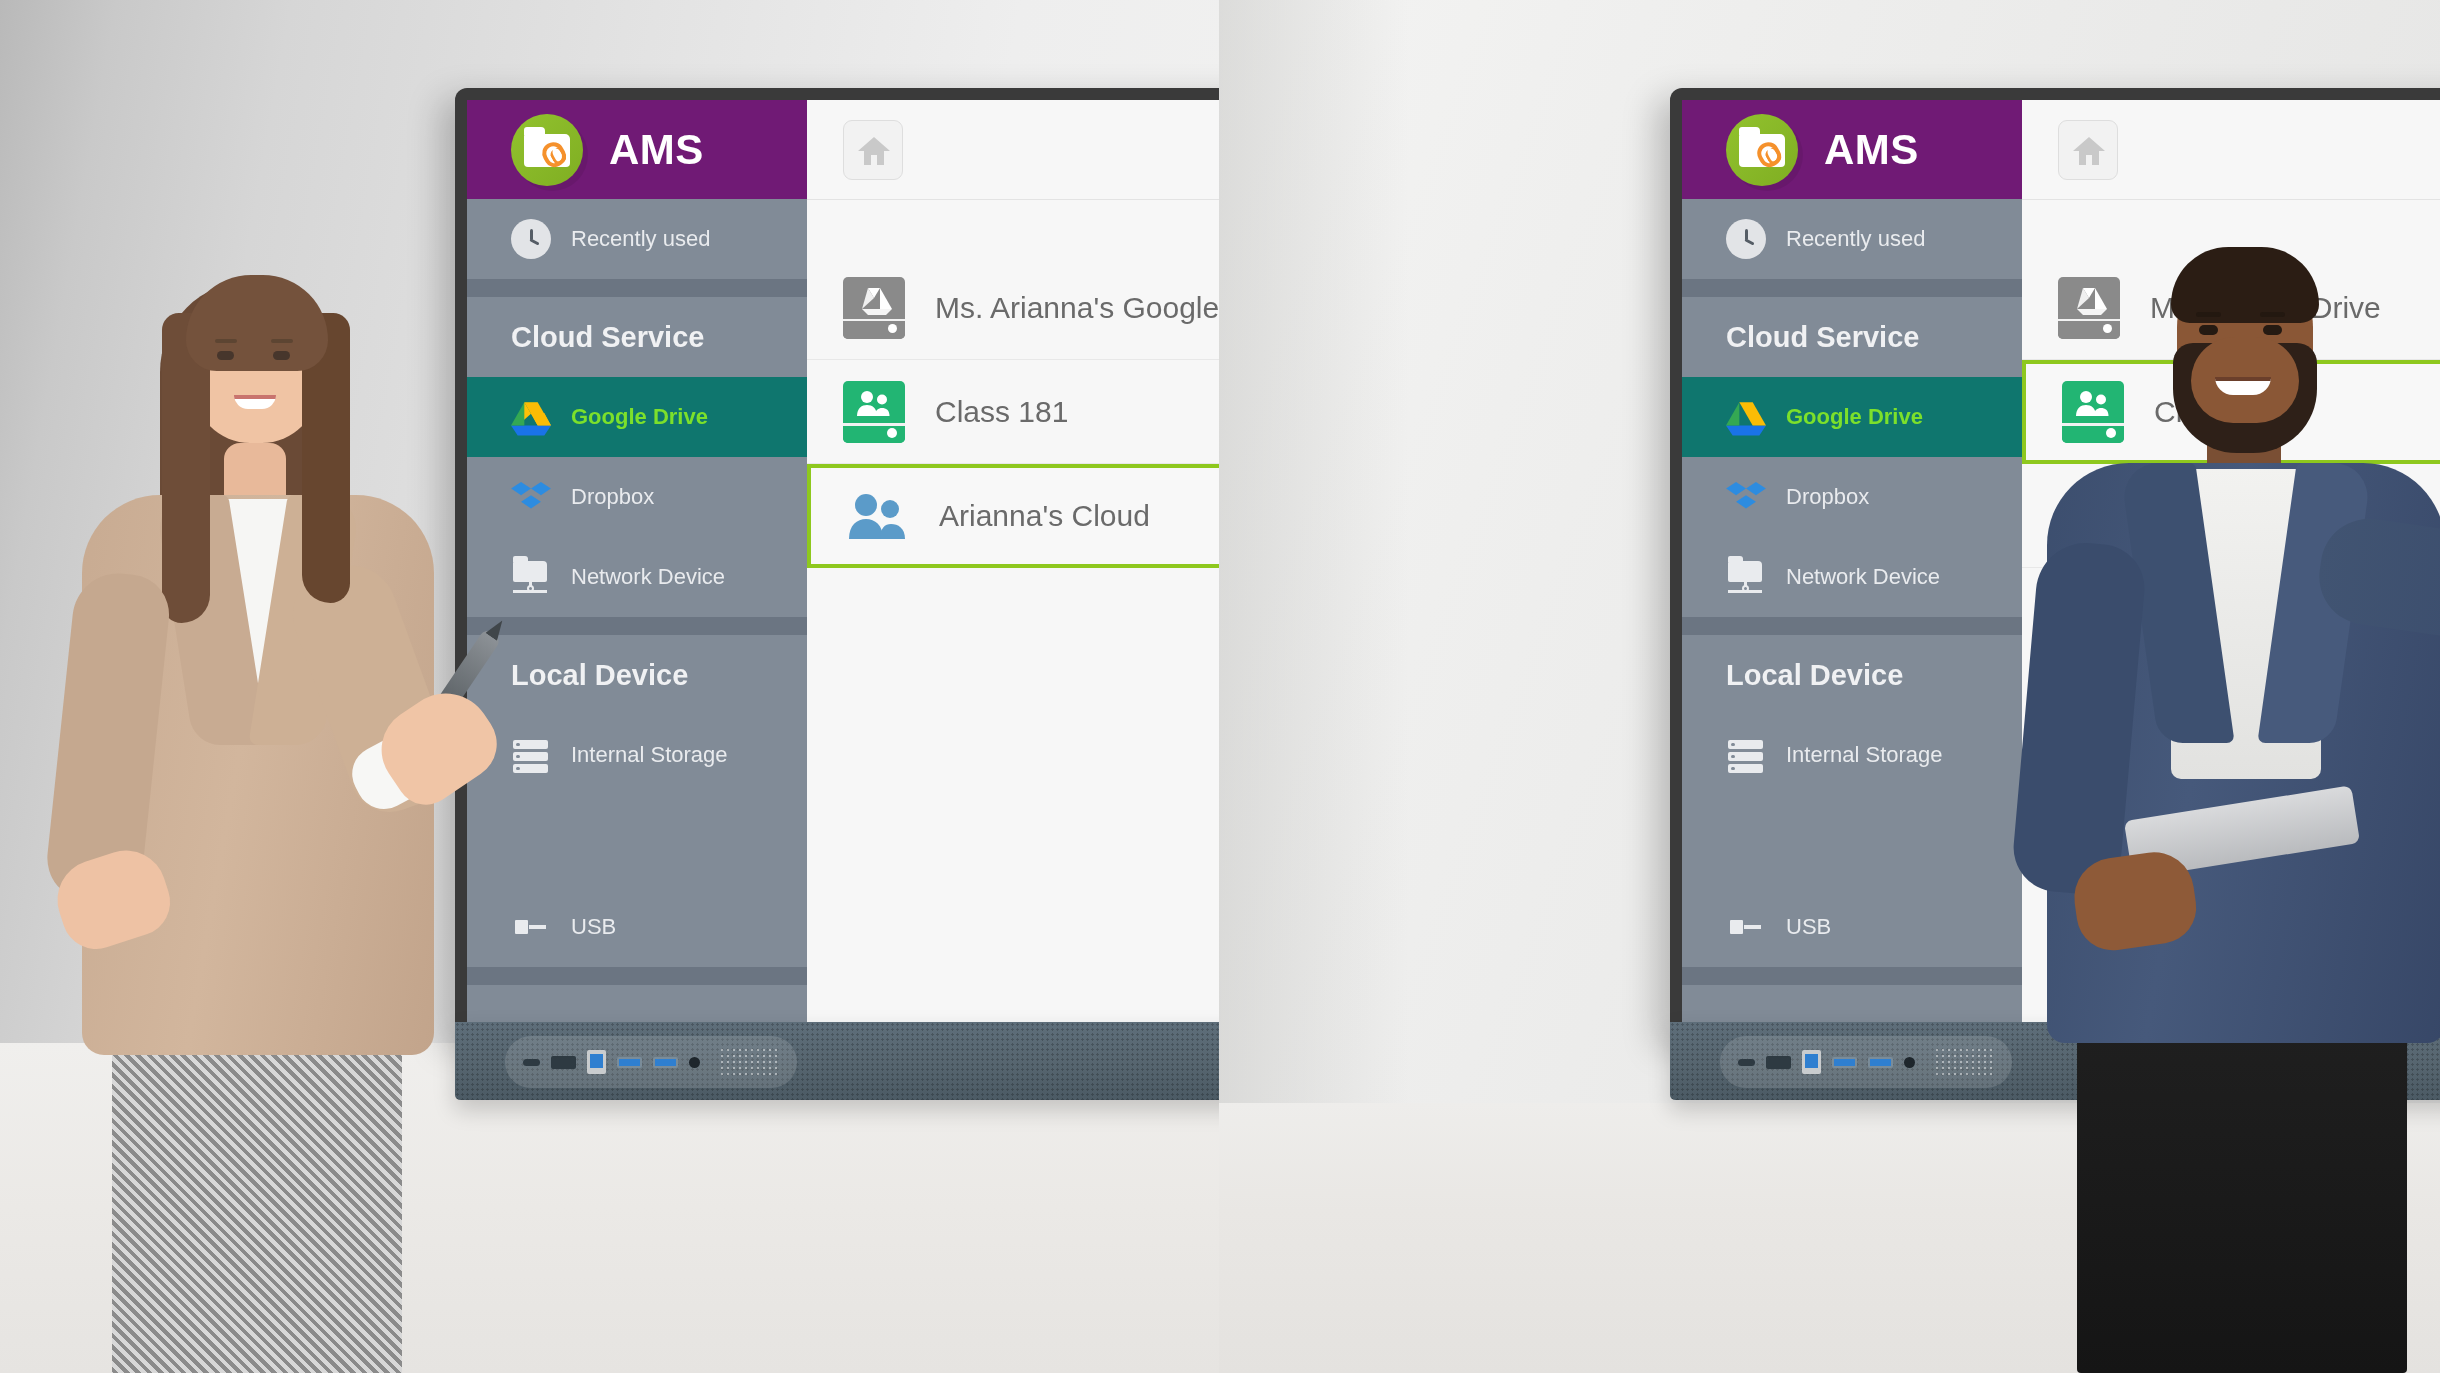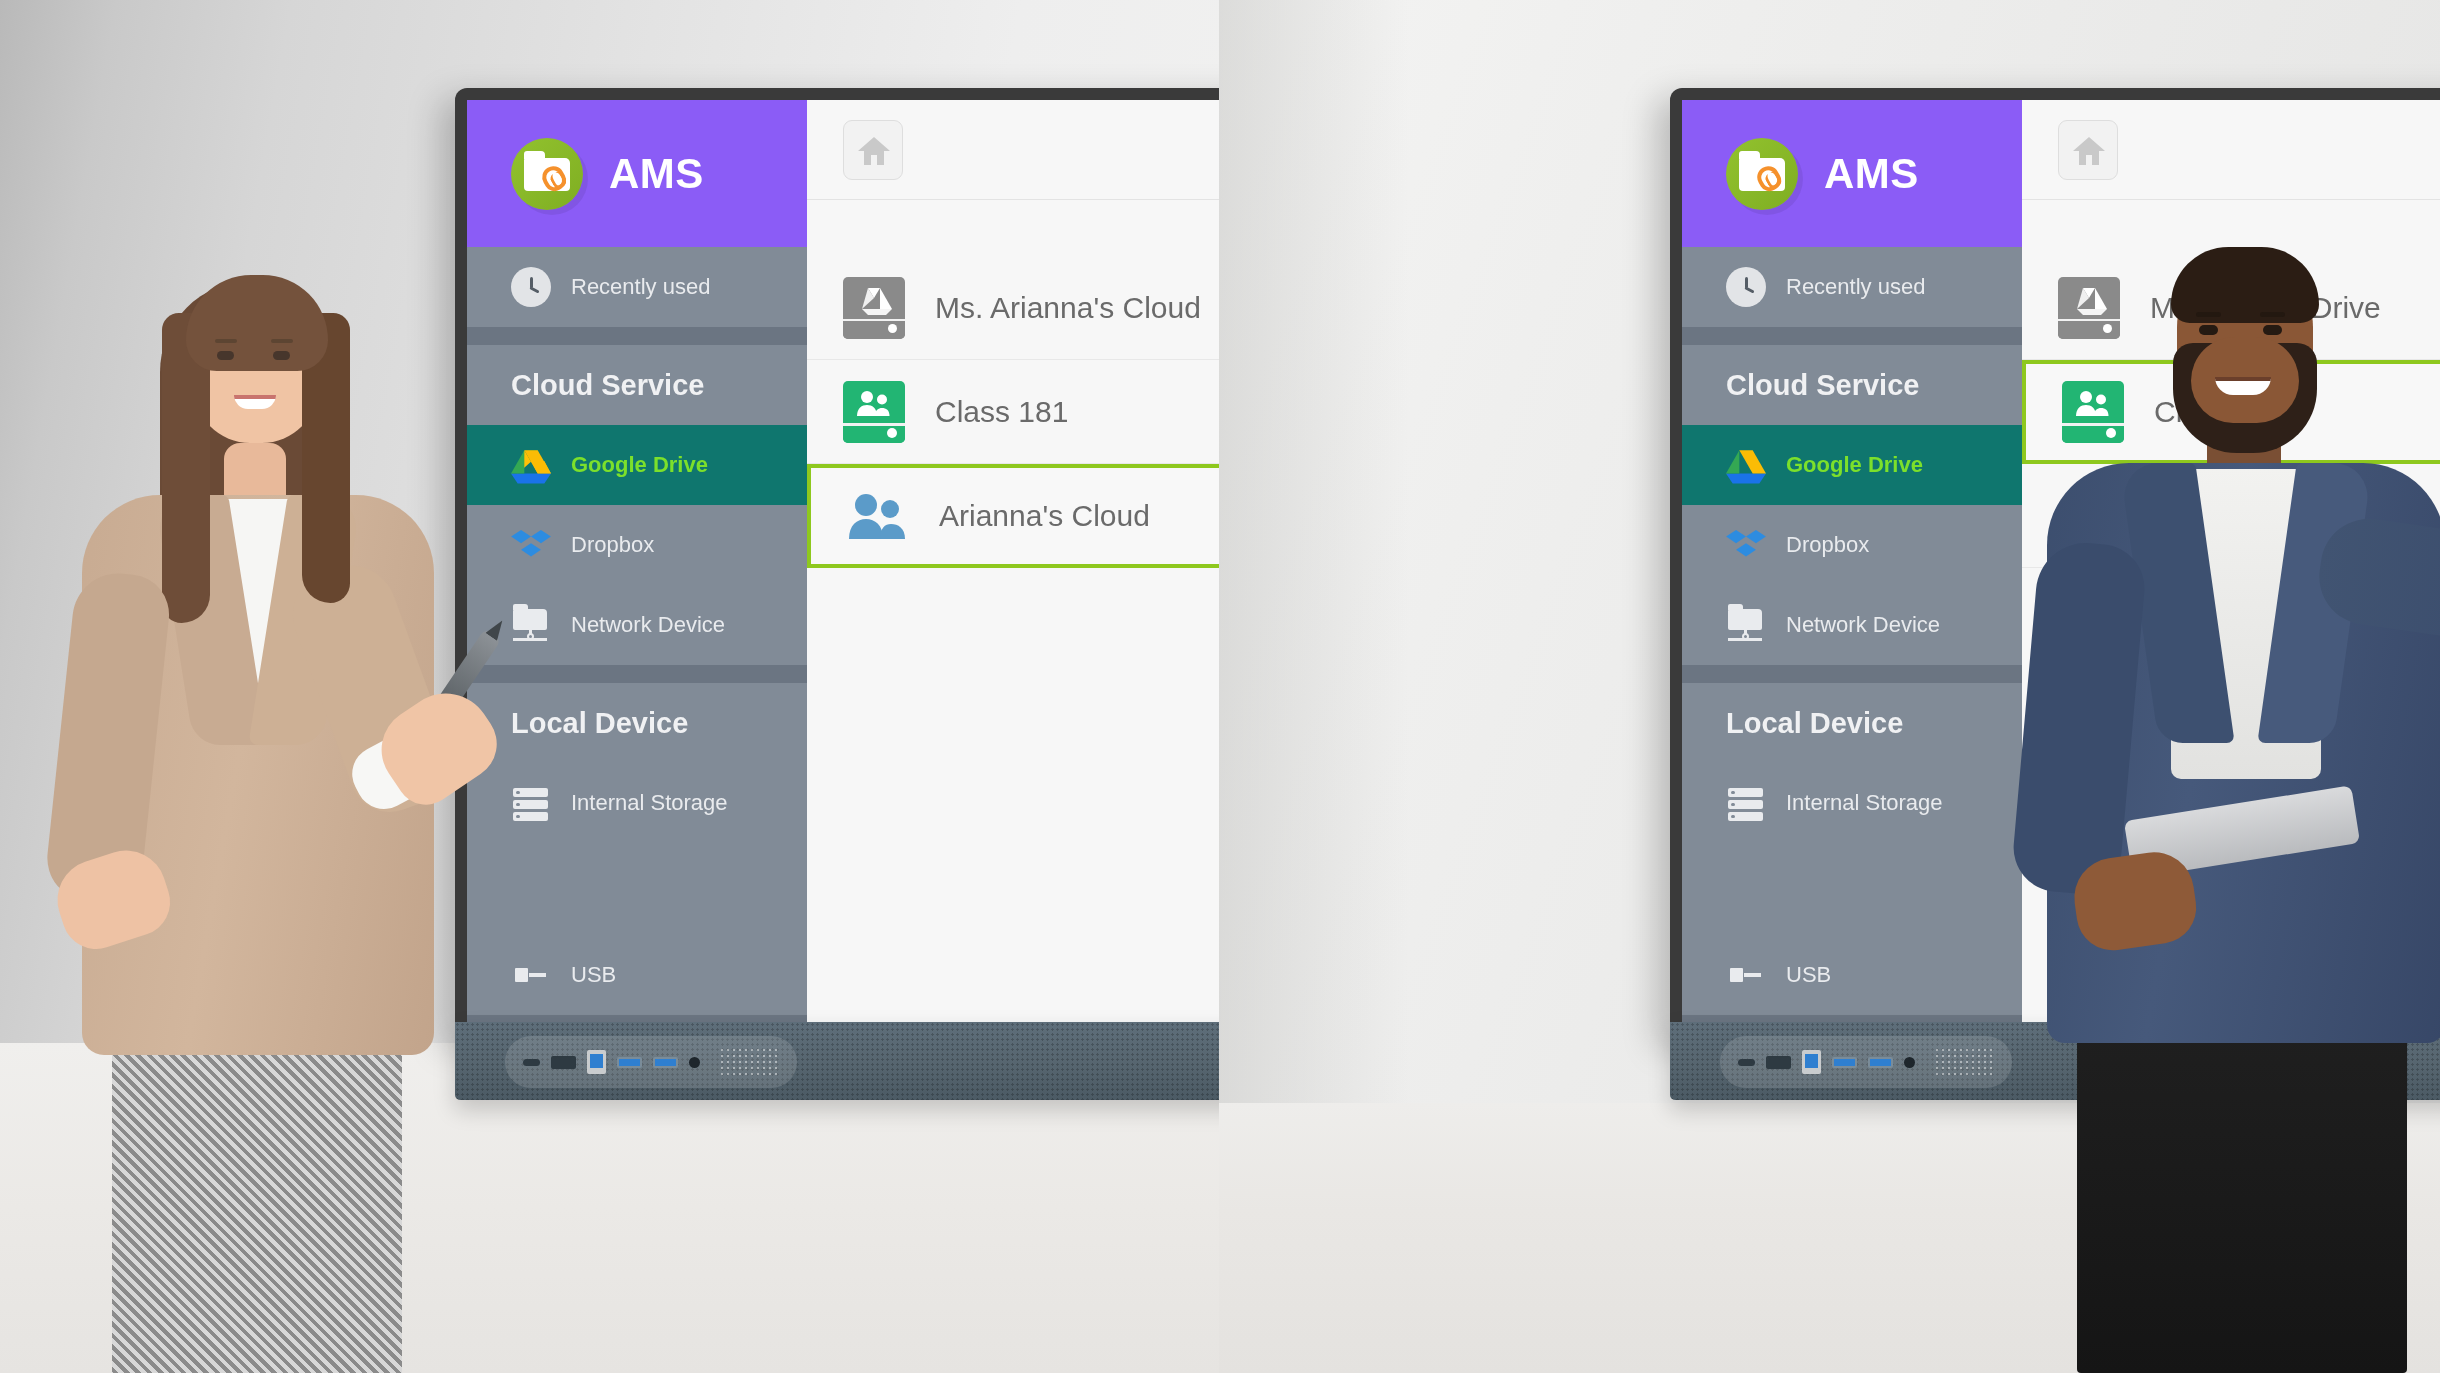--- a/index.html
+++ b/index.html
@@ -52,21 +52,21 @@
 
   .screen {
     position:relative; width:100%; height:100%;
     background:#f4f4f4; overflow:hidden; display:flex;
   }
 
   
   .sidebar { width:340px; flex:0 0 340px; background:#7a8490; position:relative; }
 
   .ams-header {
-    height:147px; background:#8b5cf6; display:flex; align-items:center;
+    height:99px; background:#701a75; display:flex; align-items:center;
     padding-left:44px; gap:26px;
   }
   .ams-logo {
     width:72px; height:72px; border-radius:50%;
     background:linear-gradient(135deg,#92c22e 0%, #7fae22 100%);
     position:relative; flex:0 0 72px;
     box-shadow: 5px 5px 0 rgba(0,0,0,.07);
   }
   .ams-logo .folder {
     position:absolute; left:13px; top:20px; width:46px; height:33px;
@@ -389,21 +389,21 @@
             <div class="fic fic-drive">
               <svg viewBox="0 0 36 28">
                   <polygon points="12,1 24,1 18,11" fill="#ffffff"></polygon>
                   <polygon points="12,1 18,11 6,22" fill="#f0f0f0"></polygon>
                   <polygon points="24,1 36,22 24,22" fill="#ffffff"></polygon>
                   <polygon points="6,22 12,28 30,28 36,22" fill="#f5f5f5"></polygon>
                 </svg>
               <div class="strip"></div>
                 <div class="led"></div>
             </div>
-            <div class="fname">Ms. Arianna's Cloud</div>
+            <div class="fname">Ms. Arianna's Google</div>
           </div>
 
           <div class="file-row">
             <div class="fic fic-class">
               <svg viewBox="0 0 38 28">
                   <circle cx="12" cy="7" r="6" fill="#ffffff"></circle>
                   <circle cx="27" cy="9.5" r="5" fill="#ffffff"></circle>
                   <path d="M2 26 C2 18 7 15 12 15 C17 15 22 18 22 26 Z" fill="#ffffff"></path>
                   <path d="M20 26 C20 20 23.5 18 27 18 C31 18 34.5 20 34.5 26 Z" fill="#ffffff"></path>
                 </svg>

